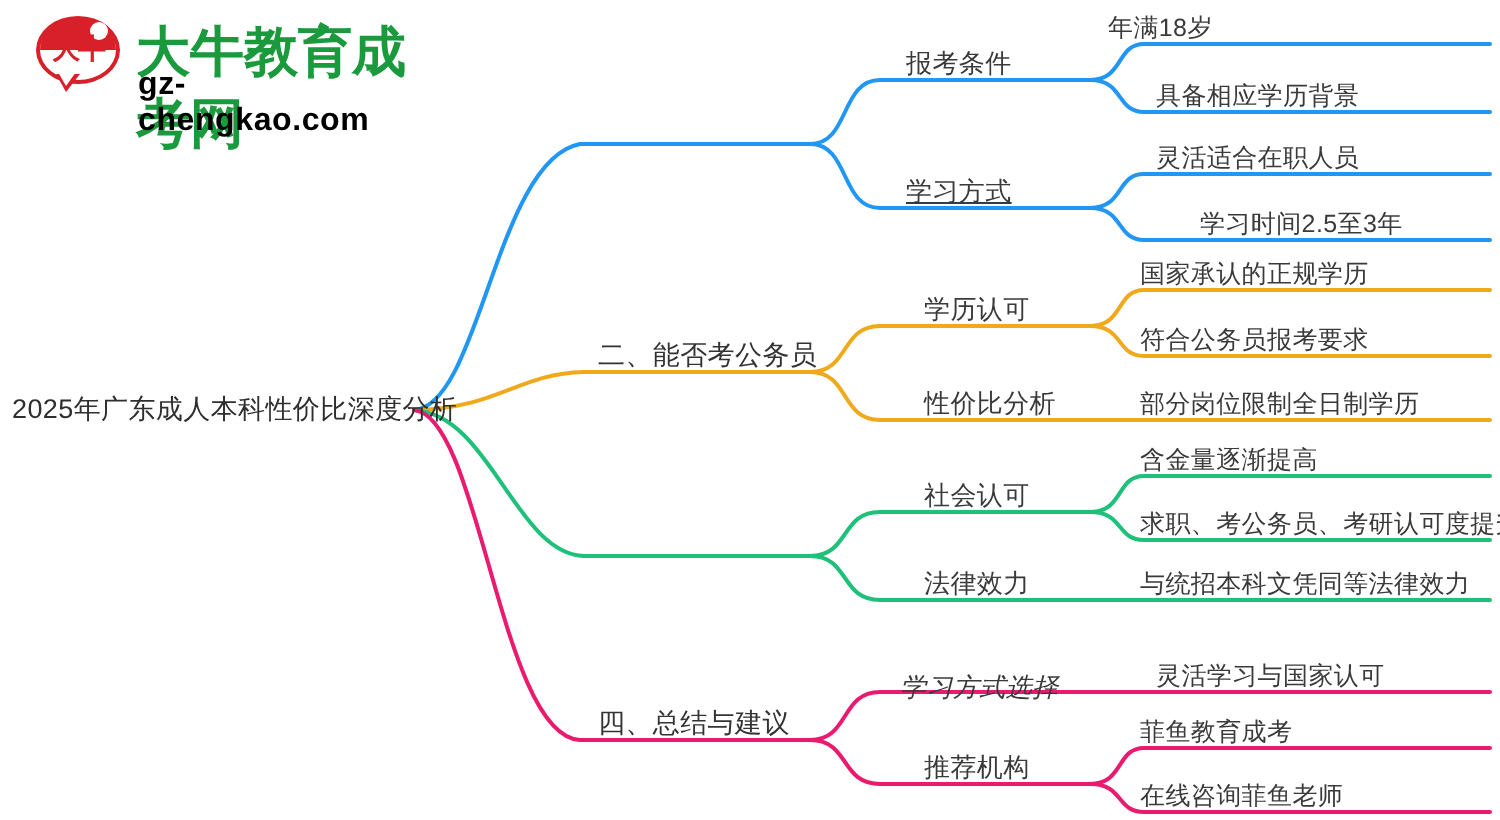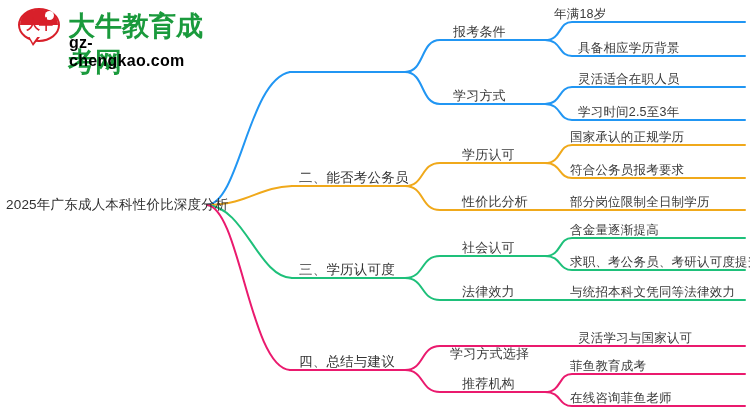--- a/index.html
+++ b/index.html
@@ -143,40 +143,39 @@
         <path d="M545,392 C562,392 558,374 572,374 L745,374"></path>
         <path d="M545,392 C562,392 558,406 572,406 L745,406"></path>
       </g>
 
     </g>
   </svg>
 
   <div class="node root" style="left:6px;top:197px;">2025年广东成人本科性价比深度分析</div>
 
   <div class="node lv2" style="left:453px;top:24px;">报考条件</div>
-  <div class="node lv2" style="left:453px;top:88px;">学习方式</div>
+  <div class="node lv2" style="left:453px;top:88px;text-decoration:underline;">学习方式</div>
   <div class="node lv3" style="left:554px;top:7px;text-align:right;">年满18岁</div>
   <div class="node lv3" style="left:578px;top:72px;">灵活适合在职人员</div>
   <div class="node lv3" style="left:578px;top:41px;">具备相应学历背景</div>
-  <div class="node lv3" style="left:578px;top:105px;">学习时间2.5至3年</div>
+  <div class="node lv3" style="left:600px;top:105px;">学习时间2.5至3年</div>
 
   <div class="node lv1" style="left:299px;top:170px;">二、能否考公务员</div>
   <div class="node lv2" style="left:462px;top:147px;">学历认可</div>
   <div class="node lv2" style="left:462px;top:194px;">性价比分析</div>
   <div class="node lv3" style="left:570px;top:130px;">国家承认的正规学历</div>
   <div class="node lv3" style="left:570px;top:195px;">部分岗位限制全日制学历</div>
   <div class="node lv3" style="left:570px;top:163px;">符合公务员报考要求</div>
 
-  <div class="node lv1" style="left:299px;top:262px;">三、学历认可度</div>
   <div class="node lv2" style="left:462px;top:240px;">社会认可</div>
   <div class="node lv2" style="left:462px;top:284px;">法律效力</div>
   <div class="node lv3" style="left:570px;top:223px;">含金量逐渐提高</div>
   <div class="node lv3" style="left:570px;top:255px;">求职、考公务员、考研认可度提升</div>
   <div class="node lv3" style="left:570px;top:285px;">与统招本科文凭同等法律效力</div>
 
   <div class="node lv1" style="left:299px;top:354px;">四、总结与建议</div>
-  <div class="node lv2" style="left:450px;top:346px;">学习方式选择</div>
+  <div class="node lv2" style="left:450px;top:336px;font-style:italic;">学习方式选择</div>
   <div class="node lv2" style="left:462px;top:376px;">推荐机构</div>
   <div class="node lv3" style="left:578px;top:331px;">灵活学习与国家认可</div>
   <div class="node lv3" style="left:570px;top:359px;">菲鱼教育成考</div>
   <div class="node lv3" style="left:570px;top:391px;">在线咨询菲鱼老师</div>
 
 </div>
 
 </body></html>

